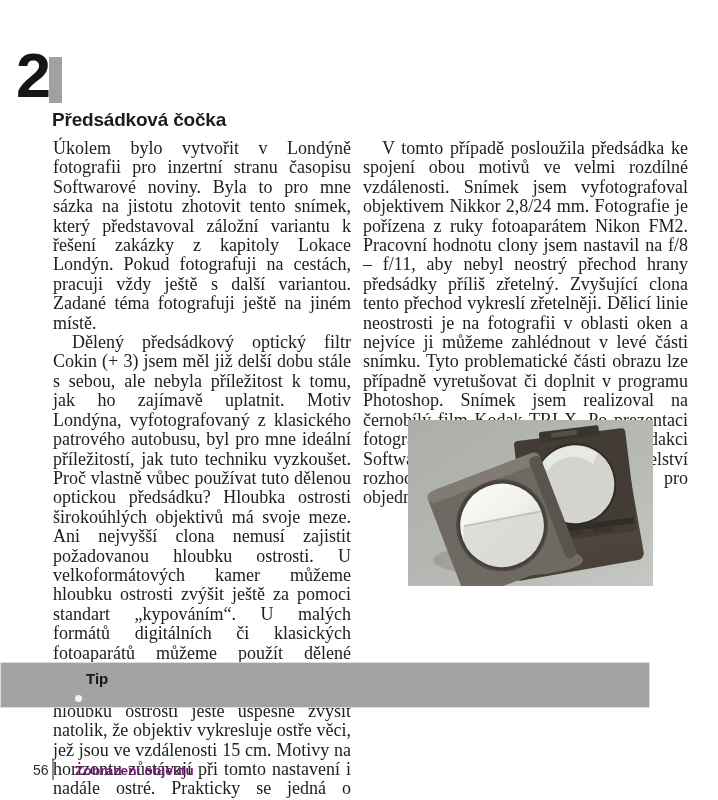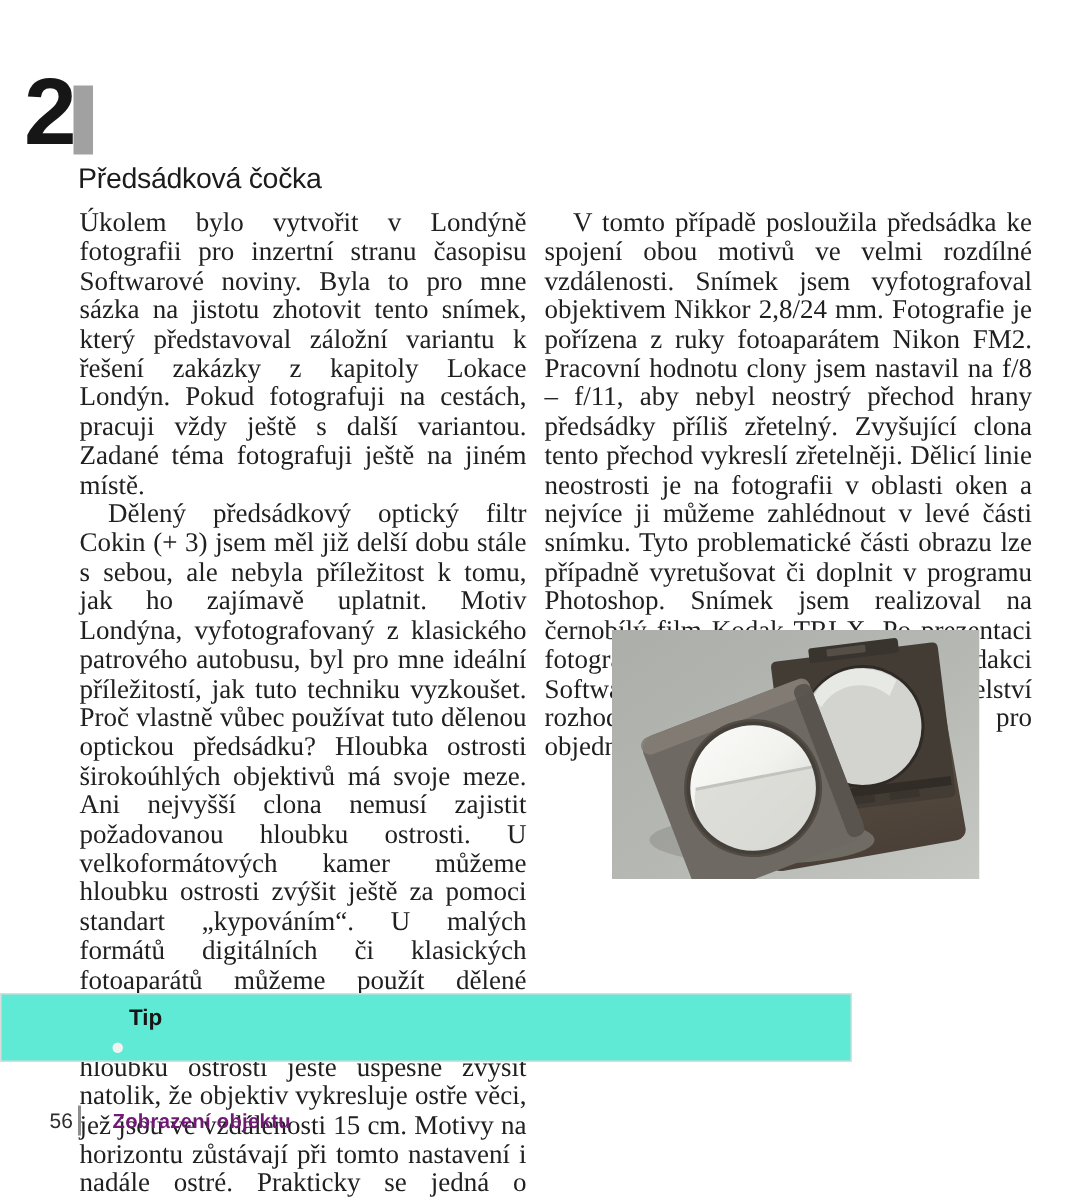--- a/index.html
+++ b/index.html
@@ -16,57 +16,57 @@
   .chapter-bar{
     position:absolute;left:49px;top:57px;width:13px;height:46px;background:#a1a1a1;
   }
   .page-title{
     position:absolute;left:72px;top:74px;
     font-family:"Liberation Sans",sans-serif;font-weight:bold;
     font-size:28px;color:#111111;letter-spacing:-0.5px;
   }
   .page-subtitle{
     position:absolute;left:52px;top:109px;
-    font-family:"Liberation Sans",sans-serif;font-weight:normal;
+    font-family:"Liberation Sans",sans-serif;font-weight:bold;
     font-size:19px;color:#1c1c1c;letter-spacing:-0.2px;
   }
   
   .col{
     position:absolute;top:139px;
     font-size:18px;line-height:19.4px;text-align:justify;color:#202020;
   }
   .col-left{left:53px;width:298px;}
   .col-right{left:363px;width:325px;}
   .col p{margin:0;}
   .col p.indent{text-indent:19px;}
   
   .photo{
     position:absolute;left:408px;top:420px;width:245px;height:166px;display:block;
   }
   
   .tip-box{
-    position:absolute;left:0;top:662px;width:568px;height:46px;
-    background:#5eead4;border:1px solid #dcdcdc;box-sizing:border-box;
+    position:absolute;left:0;top:662px;width:650px;height:46px;
+    background:#a3a3a3;border:1px solid #dcdcdc;box-sizing:border-box;
     font-family:"Liberation Sans",sans-serif;
   }
   .tip-heading{
     position:absolute;left:85px;top:7px;
     font-weight:bold;font-size:15px;color:#161616;
   }
   .tip-item{
     position:absolute;left:85px;top:28px;
     font-size:12.5px;color:#3d3d3d;
   }
   .tip-bullet{
     position:absolute;left:74px;top:32px;width:7px;height:7px;border-radius:50%;
     background:#f2f2f2;
   }
   
   .footer{
-    position:absolute;left:0;top:737px;width:718px;height:24px;
+    position:absolute;left:0;top:760px;width:718px;height:24px;
     font-family:"Liberation Sans",sans-serif;
   }
   .footer-page-num{
     position:absolute;left:33px;top:2px;font-size:14px;color:#2f2f2f;
   }
   .footer-divider{
     position:absolute;left:52px;top:0;width:2px;height:20px;background:#8f8f8f;
   }
   .footer-section{
     position:absolute;left:75px;top:3px;font-size:13.5px;font-weight:bold;color:#701a75;

